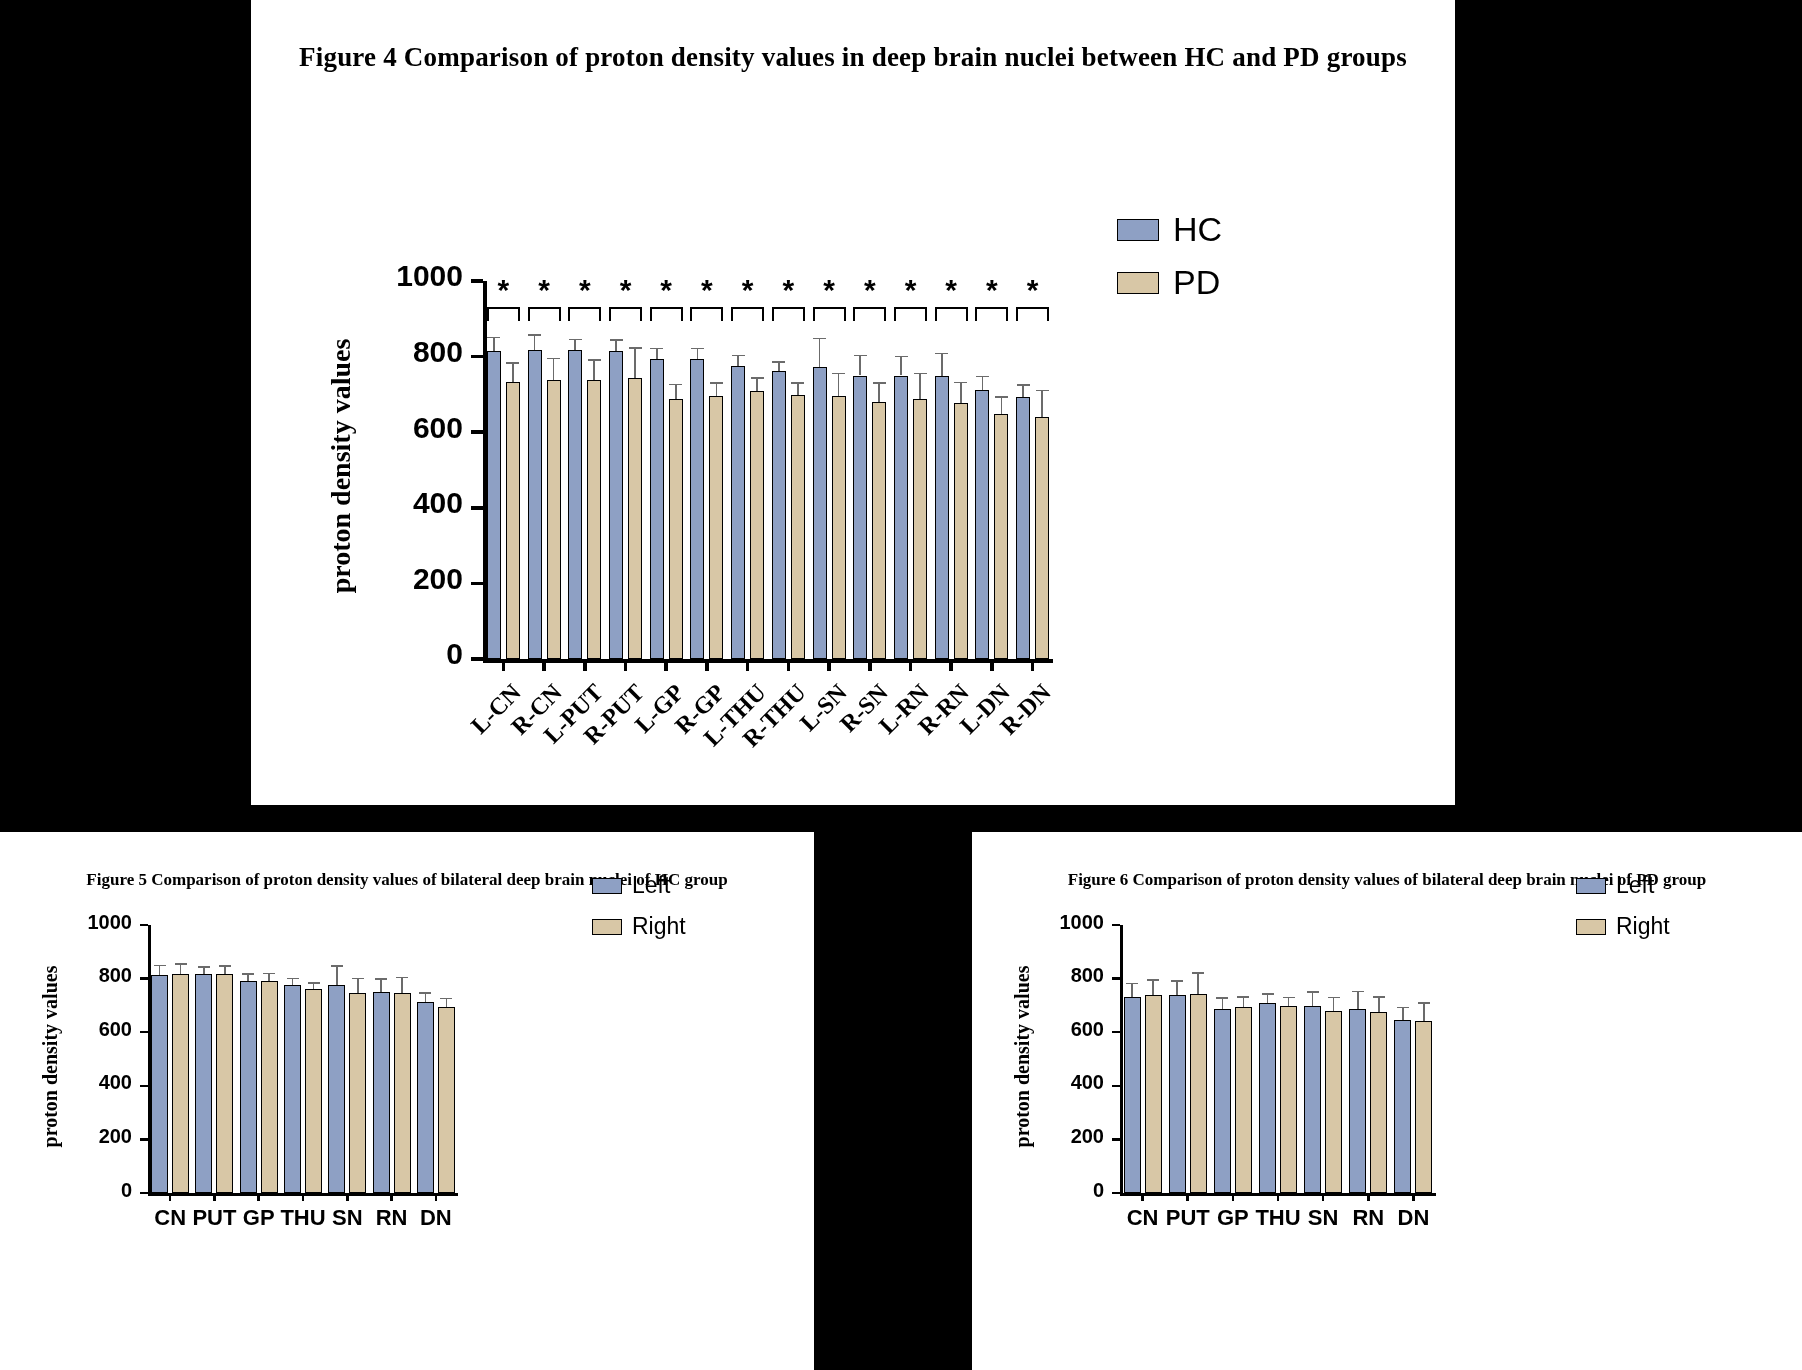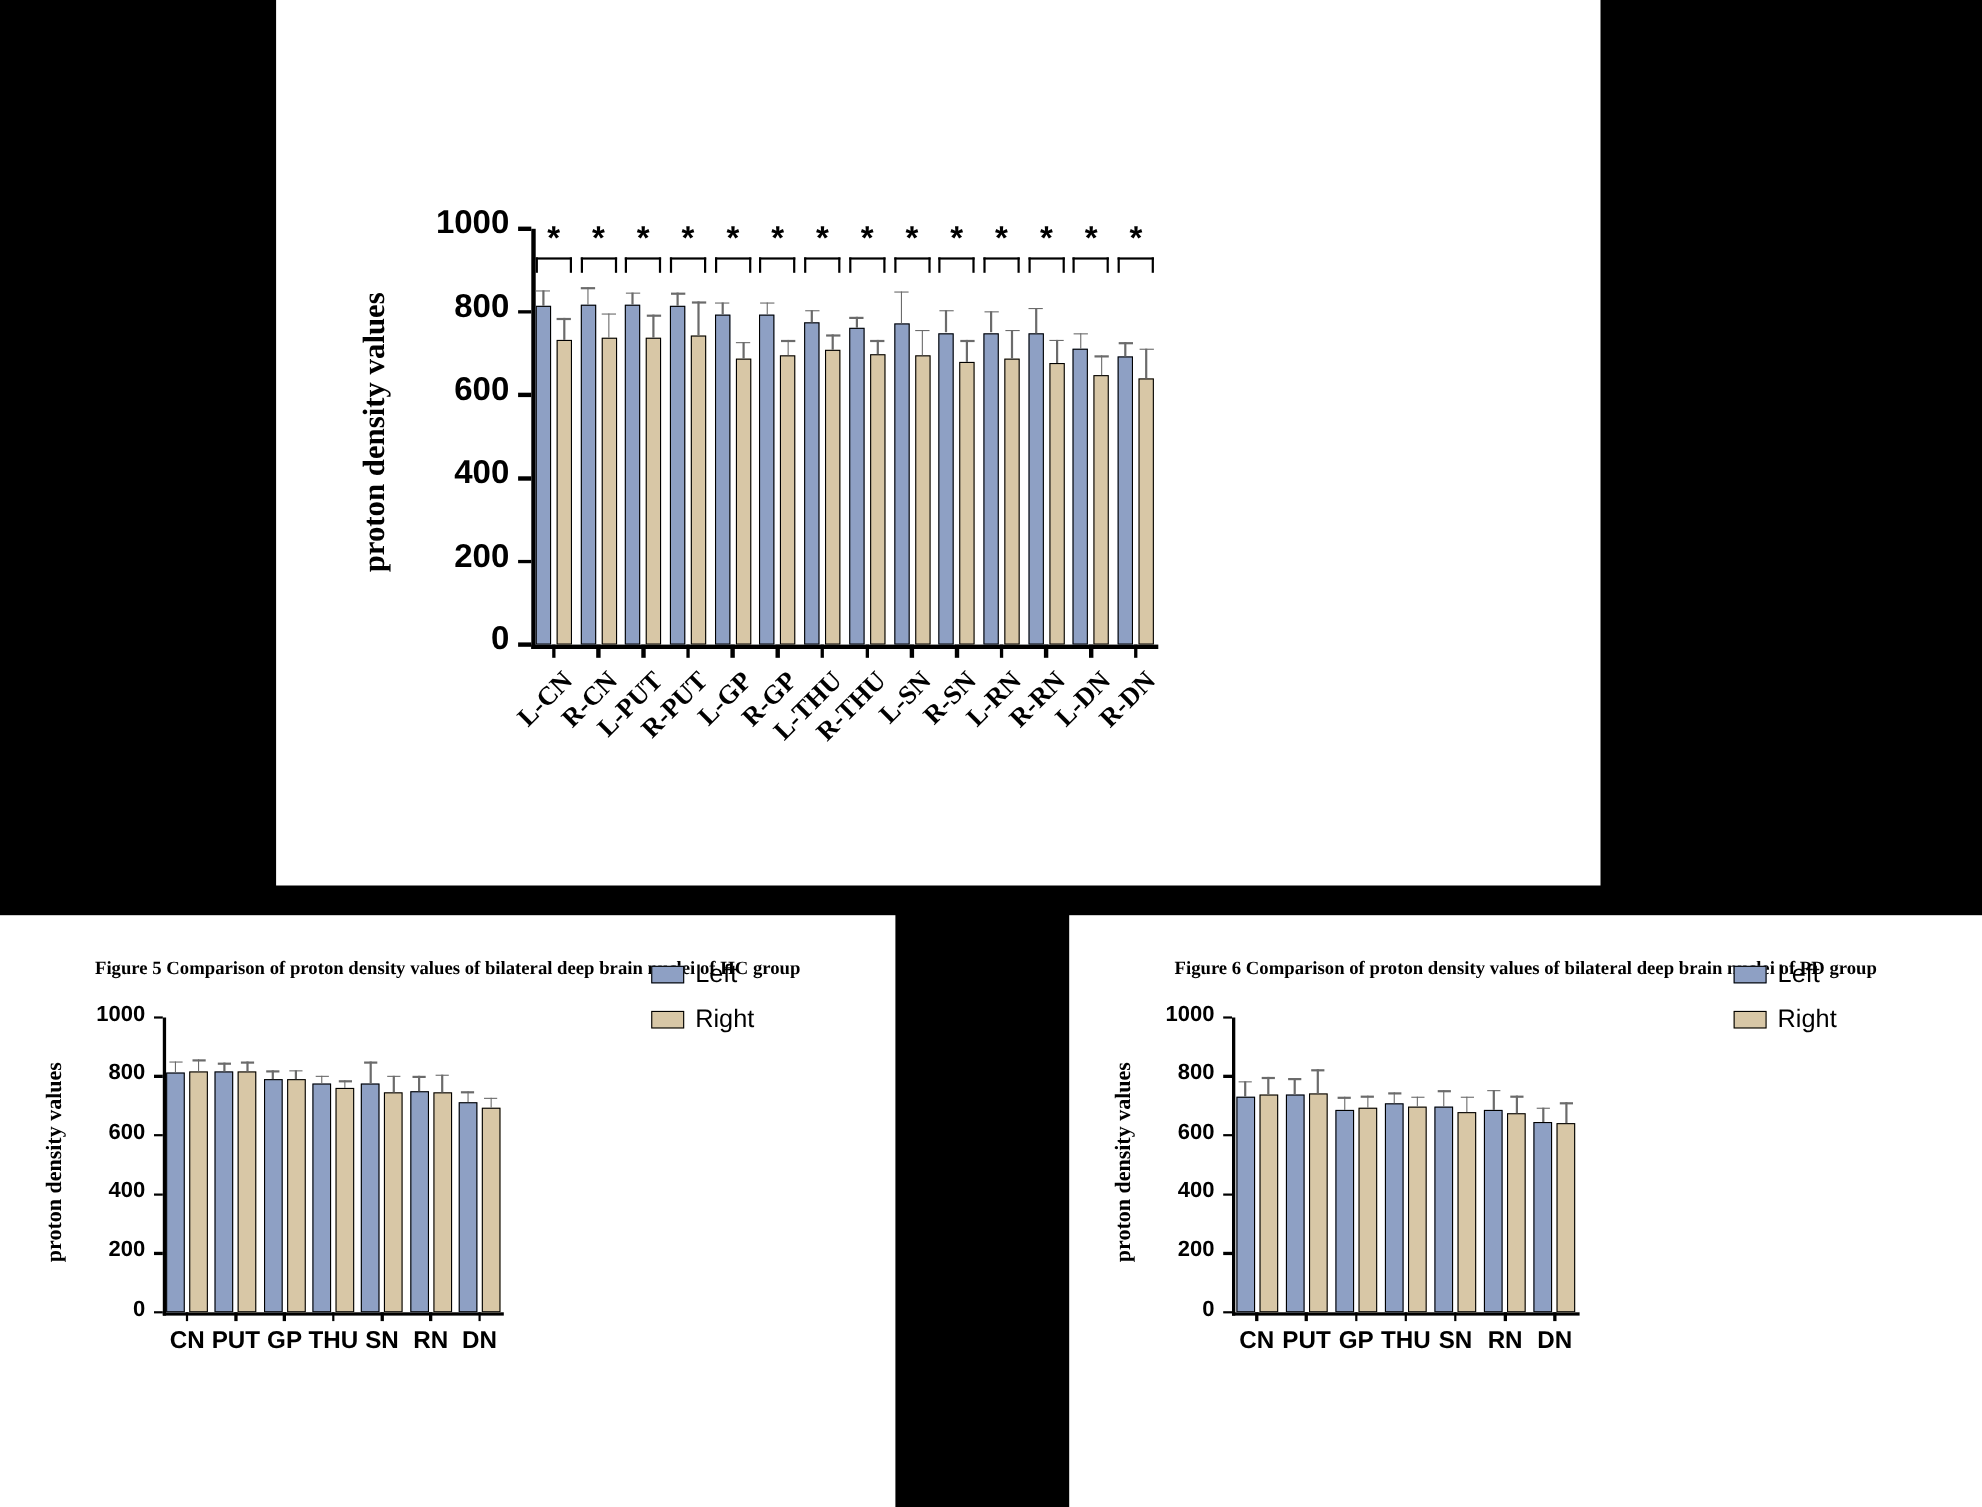--- a/index.html
+++ b/index.html
@@ -131,20 +131,21 @@
   .legend-swatch.small { width: 30px; height: 16px; margin-right: 10px; }
   .legend-label {
     font-family: "Liberation Sans", sans-serif;
     color: #000;
   }
 </style>
 </head>
 <body>
 
 <div class="panel" id="panel-fig4">
+  <div class="fig-title" id="fig4-title">Figure 4  Comparison of proton density values in deep brain nuclei between HC and PD groups</div>
 
   <div class="chart-area" id="chart4" style="left: 232px; top: 208px; width: 570px; height: 378px;">
       <div class="axis-y" style="left: 0px; top: 0px; width: 3.5px; height: 381.5px;"></div>
       <div class="axis-x" style="left: 0px; top: 378px; width: 570px; height: 3.5px;"></div>
       <div class="tick" style="left: -12px; top: 376.25px; width: 12px; height: 3.5px;"></div>
       <div class="ticklabel" style="font-size: 30px; width: 90px; left: -110px; top: 356.4px;">0</div>
       <div class="tick" style="left: -12px; top: 300.65px; width: 12px; height: 3.5px;"></div>
       <div class="ticklabel" style="font-size: 30px; width: 90px; left: -110px; top: 280.8px;">200</div>
       <div class="tick" style="left: -12px; top: 225.05px; width: 12px; height: 3.5px;"></div>
       <div class="ticklabel" style="font-size: 30px; width: 90px; left: -110px; top: 205.2px;">400</div>
@@ -290,20 +291,30 @@
       <div class="err-cap" style="left: 533.643px; top: 103.194px; width: 13px;"></div>
       <div class="bar pd" style="left: 552.143px; width: 14px; height: 241.92px; background: rgb(216, 199, 166);"></div>
       <div class="err" style="left: 558.343px; top: 108.864px; height: 27.216px;"></div>
       <div class="err-cap" style="left: 552.643px; top: 108.864px; width: 13px;"></div>
       <div class="xcat rot" style="font-size: 24px; left: 443.643px; width: 120px; top: 394px;">R-DN</div>
       <div class="tick" style="left: 547.893px; top: 378px; width: 3.5px; height: 12px;"></div>
       <div class="sig-bracket" style="left: 533.143px; width: 33px; top: 26px; height: 14px;"></div>
       <div class="sig-star" style="left: 529.643px; width: 40px; top: -8px;">*</div>
     </div>
 
+  <div class="legend" id="legend4" style="left: 866px; top: 210px;">
+      <div class="legend-row">
+        <span class="legend-swatch" style="background: rgb(142, 160, 196);"></span>
+        <span class="legend-label" style="font-size: 34px;">HC</span>
+      </div>
+      <div class="legend-row">
+        <span class="legend-swatch" style="background: rgb(216, 199, 166);"></span>
+        <span class="legend-label" style="font-size: 34px;">PD</span>
+      </div>
+    </div>
 </div>
 
 <div class="panel" id="panel-fig5">
   <div class="fig-title" id="fig5-title">Figure 5  Comparison of proton density values of bilateral deep brain nuclei of HC group</div>
   <div class="chart-area" id="chart5" style="left: 148px; top: 35px; width: 310px; height: 268px;">
       <div class="axis-y" style="left: 0px; top: 0px; width: 2.6px; height: 270.6px;"></div>
       <div class="axis-x" style="left: 0px; top: 268px; width: 310px; height: 2.6px;"></div>
       <div class="tick" style="left: -8px; top: 266.7px; width: 8px; height: 2.6px;"></div>
       <div class="ticklabel" style="font-size: 20px; width: 60px; left: -76px; top: 253.6px;">0</div>
       <div class="tick" style="left: -8px; top: 213.1px; width: 8px; height: 2.6px;"></div>

